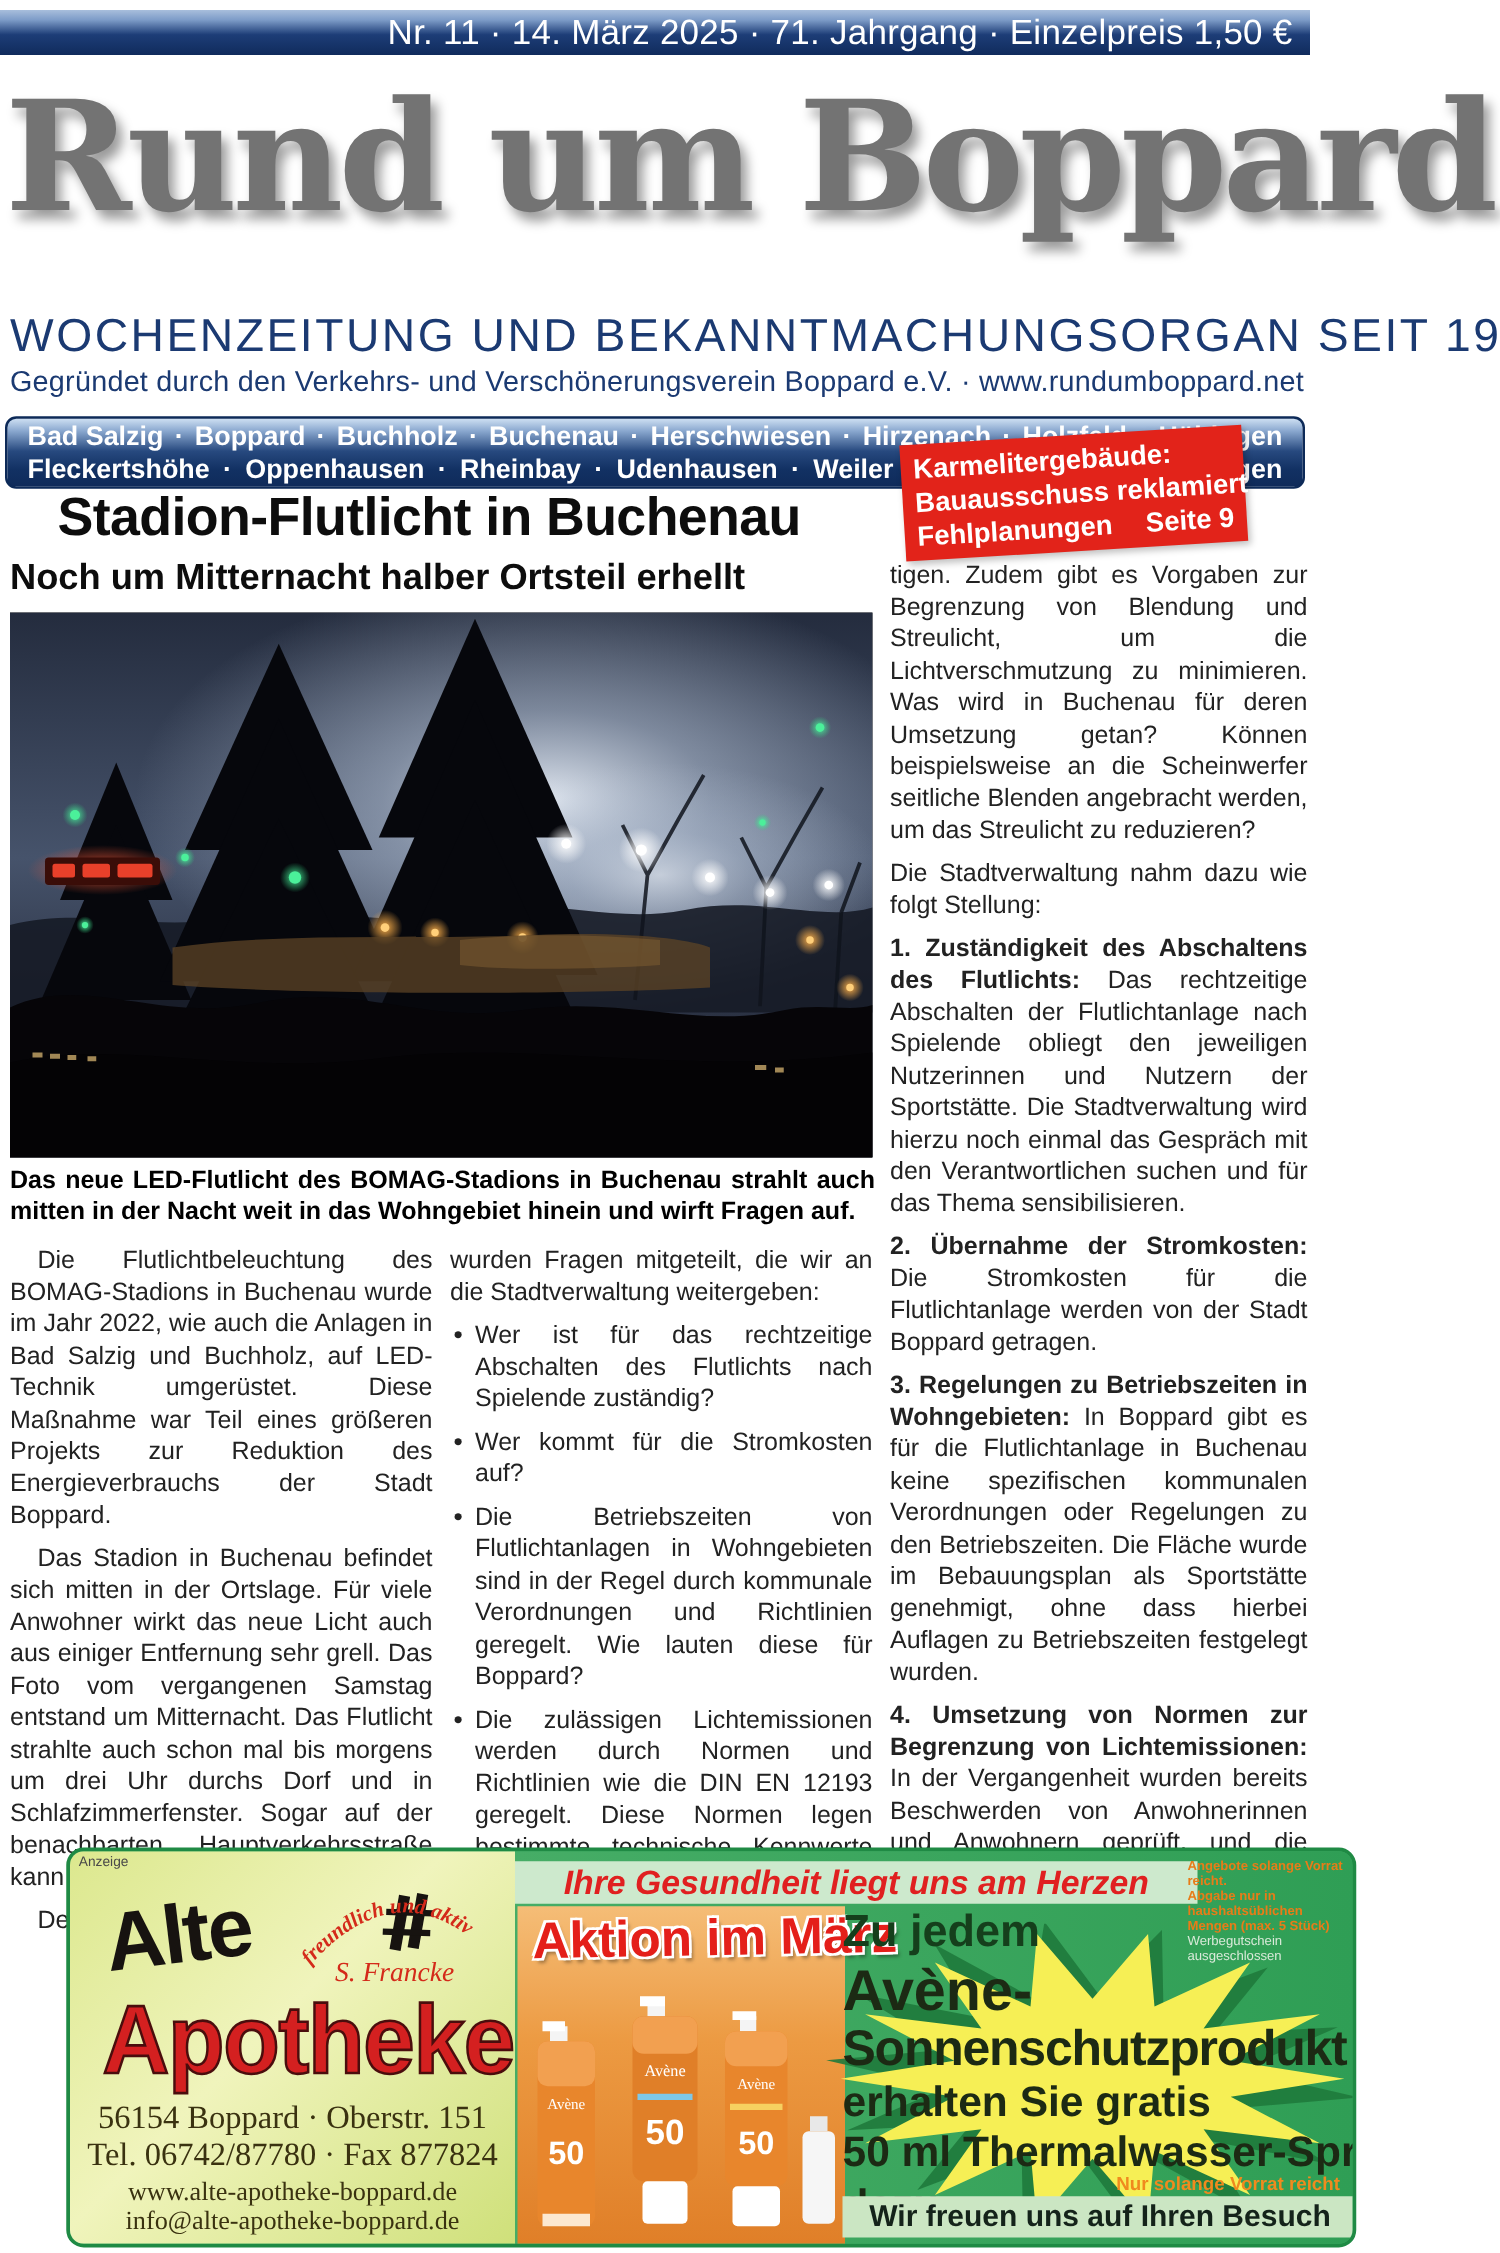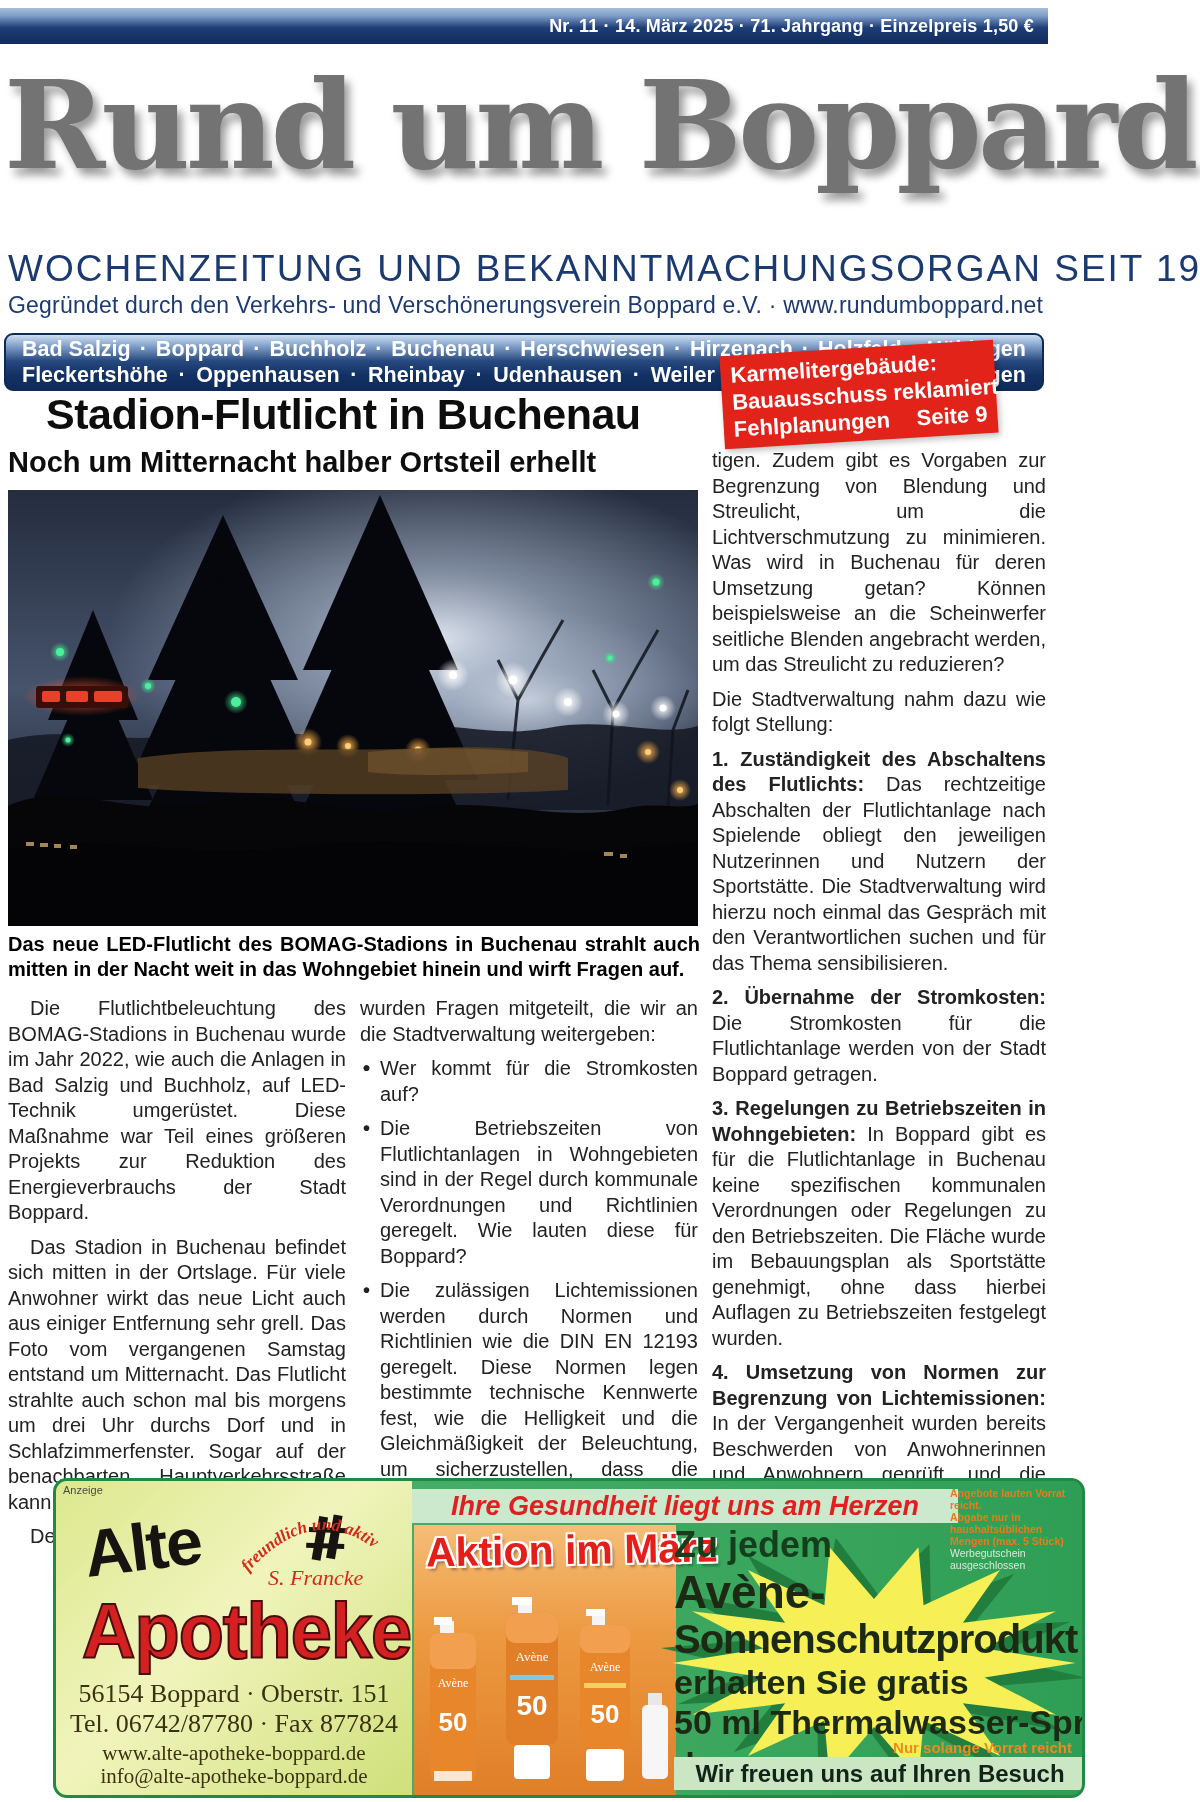--- a/index.html
+++ b/index.html
@@ -4,21 +4,21 @@
 <style>
   html,body{margin:0;padding:0;background:#ffffff;}
   #page{position:relative;width:1200px;height:1802px;background:#ffffff;overflow:hidden;
         font-family:"Liberation Sans",sans-serif;color:#1f1f1f;}
   .abs{position:absolute;}
 
   
   .topbar{left:0;top:8px;width:1048px;height:36px;
     background:linear-gradient(180deg,#a8bedc 0%,#7d9cc8 22%,#1d3d77 55%,#102b5c 100%);
     display:flex;align-items:center;justify-content:flex-end;padding-right:14px;box-sizing:border-box;}
-  .topbar span{color:#fff;font-weight:bold;font-size:18px;letter-spacing:.2px;}
+  .topbar span{color:#fff;font-weight:normal;font-size:28px;letter-spacing:.2px;}
 
   
   .masthead{left:4px;top:52px;width:1044px;text-align:left;
     font-family:"DejaVu Serif",serif;font-weight:bold;font-size:122px;line-height:1.2;
     color:#737373;letter-spacing:-4px;white-space:nowrap;
     text-shadow:5px 7px 9px rgba(0,0,0,.40);}
   .subtitle{left:8px;top:248px;width:1036px;color:#1b3a72;font-size:37px;letter-spacing:2px;
     white-space:nowrap;}
   .founder{left:8px;top:292px;width:1036px;color:#1b3a72;font-size:23px;letter-spacing:.2px;white-space:nowrap;}
 
@@ -290,20 +290,21 @@
   <div class="col col1">
     <p class="indent">Die Flutlichtbeleuchtung des BOMAG-Stadions in Buchenau wurde im Jahr 2022, wie auch die Anlagen in Bad Salzig und Buchholz, auf LED-Technik umgerüstet. Diese Maßnahme war Teil eines größeren Projekts zur Reduktion des Energieverbrauchs der Stadt Boppard.</p>
     <p class="indent">Das Stadion in Buchenau befindet sich mitten in der Ortslage. Für viele Anwohner wirkt das neue Licht auch aus einiger Entfernung sehr grell. Das Foto vom vergangenen Samstag entstand um Mitternacht. Das Flutlicht strahlte auch schon mal bis morgens um drei Uhr durchs Dorf und in Schlafzimmerfenster. Sogar auf der benachbarten Hauptverkehrsstraße kann das Licht Autofahrer blenden.</p>
     <p class="indent">Der „Rund um Boppard“-Redaktion</p>
   </div>
 
   <div class="col col2">
     <p>wurden Fragen mitgeteilt, die wir an die Stadtverwaltung weitergeben:</p>
     <div class="bullet">
       <span class="dot">•</span>
+      <span>Wer ist für das rechtzeitige Abschalten des Flutlichts nach Spielende zuständig?</span>
     </div>
     <div class="bullet">
       <span class="dot">•</span>
       <span>Wer kommt für die Stromkosten auf?</span>
     </div>
     <div class="bullet">
       <span class="dot">•</span>
       <span>Die Betriebszeiten von Flutlichtanlagen in Wohngebieten sind in der Regel durch kommunale Verordnungen und Richtlinien geregelt. Wie lauten diese für Boppard?</span>
     </div>
     <div class="bullet">
@@ -387,21 +388,21 @@
           <rect x="228" y="180" width="26" height="74" rx="5" fill="#f6f6f6"></rect>
           <rect x="234" y="168" width="14" height="12" fill="#e8e8e8"></rect>
         </svg>
       </div>
 
       <div class="slogan-band" style="left:0;">
         <span>Ihre Gesundheit liegt uns am Herzen</span>
       </div>
 
       <div class="fineprint">
-        <div>Angebote lauten Vorrat reicht.</div>
+        <div>Angebote solange Vorrat reicht.</div>
         <div>Abgabe nur in haushaltsüblichen</div>
         <div>Mengen (max. 5 Stück)</div>
         <div class="fp-last">Werbegutschein ausgeschlossen</div>
       </div>
 
       <div class="star-wrap">
         <svg width="428" height="248" viewBox="0 0 400 240">
           <polygon transform="translate(200,120) scale(1.06) translate(-200,-120) rotate(4 200 120)" fill="#1f7a3c" opacity="0.9" points="395,120 307,134 376,170 286,159 322,210 248,176 243,232 200,182 157,232 152,176 78,210 114,159 24,170 93,134 5,120 93,106 24,70 114,81 78,30 152,64 157,8 200,58 243,8 248,64 322,30 286,81 376,70 307,106"></polygon>
           <polygon fill="#f6ef55" points="395,120 307,134 376,170 286,159 322,210 248,176 243,232 200,182 157,232 152,176 78,210 114,159 24,170 93,134 5,120 93,106 24,70 114,81 78,30 152,64 157,8 200,58 243,8 248,64 322,30 286,81 376,70 307,106"></polygon>
         </svg>

